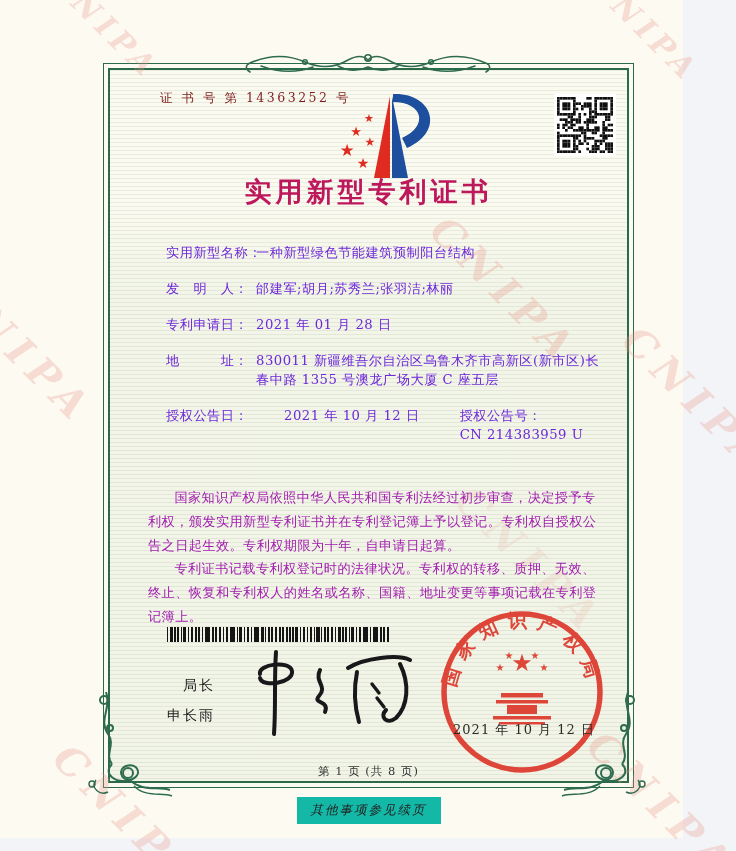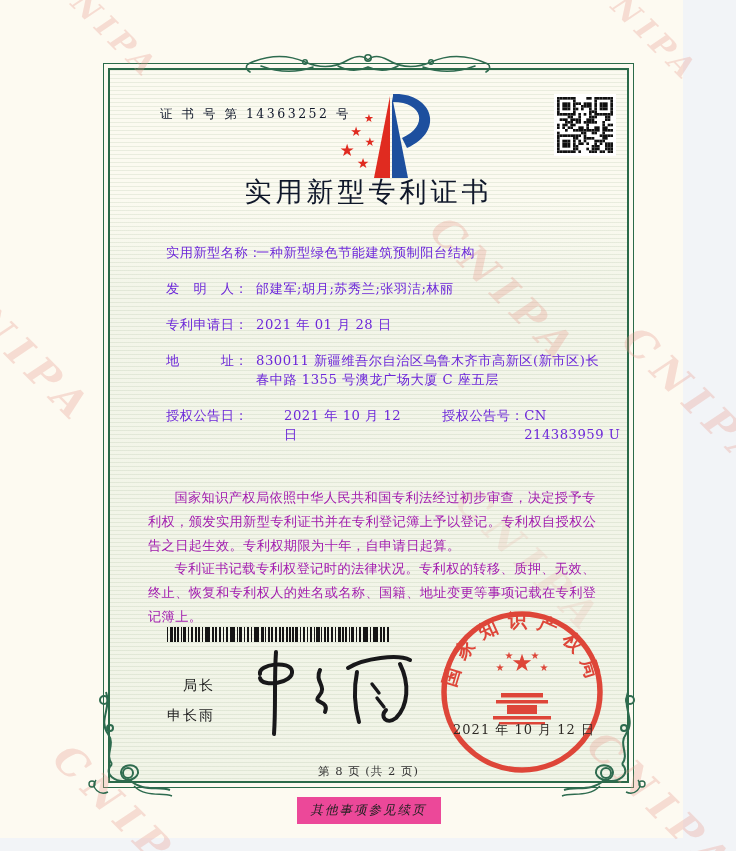--- a/index.html
+++ b/index.html
@@ -19,32 +19,32 @@
   
   .frame{position:absolute;left:103px;top:63px;width:531px;height:725px;
          border:1.5px solid #2b6b4a;padding:4px;box-sizing:border-box;z-index:2;}
   .frame-inner{width:100%;height:100%;border:2.5px solid #2b6b4a;box-sizing:border-box;
       background:
         repeating-linear-gradient(180deg, rgba(123,152,112,0.14) 0 1px, rgba(255,255,255,0) 1px 4px),
         linear-gradient(180deg,#fbfaf0 0 130px,#f3f5e9 220px,#f1f4e7 100%);}
 
   .content{position:absolute;left:0;top:0;width:683px;height:838px;z-index:10;}
 
-  .cert-no{position:absolute;left:160px;top:106px;font-size:12.5px;letter-spacing:2.5px;color:#0f172a;}
+  .cert-no{position:absolute;left:160px;top:90px;font-size:12.5px;letter-spacing:2.5px;color:#7f1d1d;}
   .logo{position:absolute;left:333px;top:90px;}
   .qr{position:absolute;left:554px;top:94px;width:62px;height:62px;background:#fff;padding:3px;box-sizing:border-box;}
   .title{position:absolute;left:103px;top:174px;width:531px;text-align:center;
-         font-size:27px;font-weight:400;letter-spacing:4px;color:#0f172a;}
+         font-size:27px;font-weight:700;letter-spacing:4px;color:#be185d;}
 
   .fields{position:absolute;left:166px;top:243px;width:455px;font-size:13.2px;color:#6d28d9;}
   .frow{display:flex;margin-bottom:17px;line-height:19px;letter-spacing:0.5px;}
   .flabel{width:90px;flex:0 0 90px;white-space:nowrap;}
   .fvalue{flex:1;}
   .frow-double{display:flex;gap:28px;}
-  .pair2{margin-left:12px;display:flex;}
+  .pair2{margin-left:12px;display:flex;flex-direction:column;}
   .pair2 .flabel{width:auto;flex:none;}
 
   .paras{position:absolute;left:148px;top:486px;width:458px;font-size:13.2px;line-height:1.8;
          color:#a21caf;letter-spacing:0.4px;}
   .paras p{margin:0;text-indent:2em;}
 
   .barcode{position:absolute;left:167px;top:627px;width:224px;height:15px;background-color:transparent;
     background-image:
       repeating-linear-gradient(90deg,#151515 0 1.5px,transparent 1.5px 3.5px),
       repeating-linear-gradient(90deg,#151515 0 1px,transparent 1px 8px),
@@ -52,21 +52,21 @@
 
   .bureau{position:absolute;left:167px;top:670px;font-size:14px;color:#222;letter-spacing:2px;line-height:30px;text-align:right;}
   .sig{position:absolute;left:238px;top:640px;}
   .seal{position:absolute;left:437px;top:607px;}
   .seal-date{position:absolute;left:440px;top:721px;width:168px;text-align:center;
              font-size:13px;color:#2e2a26;letter-spacing:1px;}
 
   .page-indicator{position:absolute;left:103px;top:764px;width:531px;text-align:center;
                   font-size:11.5px;color:#333;letter-spacing:1px;}
   .footer-note{position:absolute;left:103px;top:797px;width:531px;text-align:center;}
-  .footer-note span{display:inline-block;background:#ec4899;padding:5px 14px;
+  .footer-note span{display:inline-block;background:#14b8a6;padding:5px 14px;
                     font-size:12.5px;font-style:italic;color:#222;letter-spacing:2px;}
 
   .ornament-top{position:absolute;left:243px;top:48px;z-index:6;}
   .flourish{position:absolute;z-index:6;}
   .flourish-bl{left:82px;top:688px;}
   .flourish-br{left:560px;top:688px;transform:scaleX(-1);}
 </style>
 </head>
 <body>
 
@@ -456,17 +456,17 @@
       </g>
       <rect x="64" y="86" width="42" height="4.5"></rect>
       <rect x="59" y="93" width="52" height="3.5"></rect>
       <rect x="70" y="98" width="30" height="9"></rect>
       <rect x="56" y="109" width="58" height="3.5"></rect>
       <rect x="62" y="115" width="46" height="2.5"></rect>
     </g>
   </svg>
   <div class="seal-date">2021 年 10 月 12 日</div>
 
-  <div class="page-indicator">第 8 页 (共 2 页)</div>
+  <div class="page-indicator">第 1 页 (共 8 页)</div>
   <div class="footer-note">
     <span>其他事项参见续页</span>
   </div>
 </div>
 
 </body></html>

